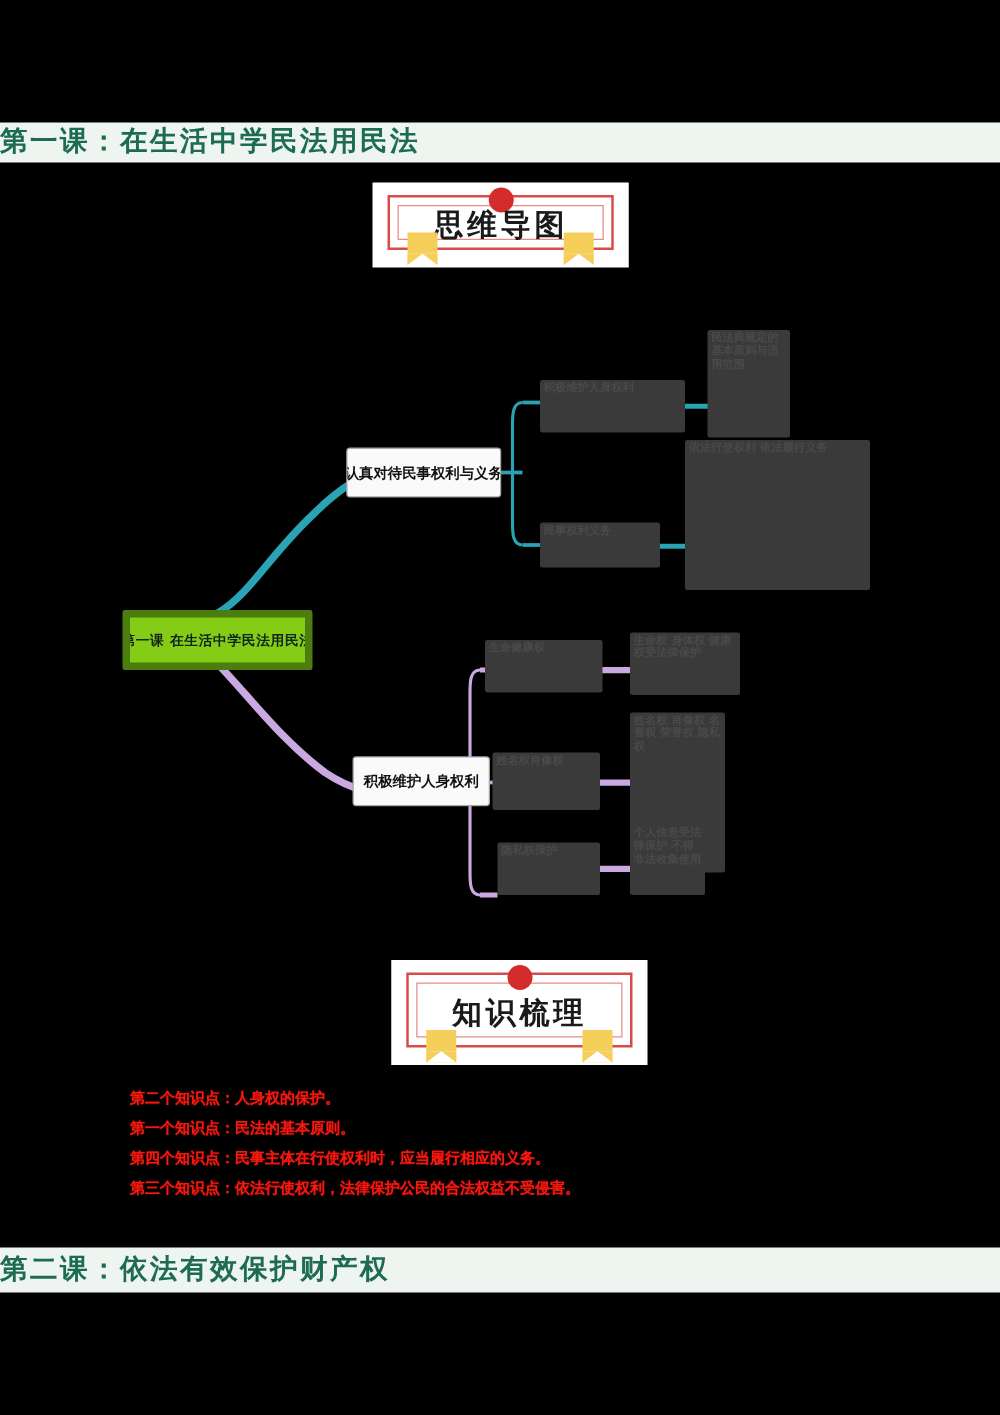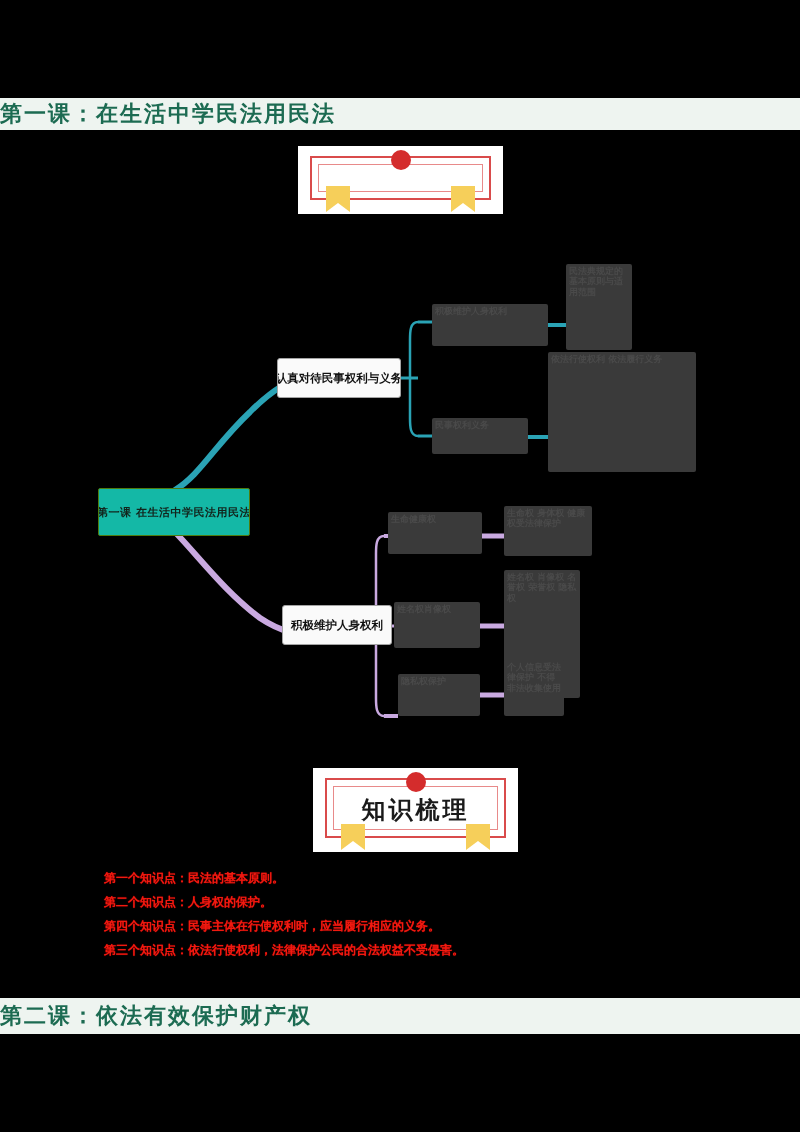--- a/index.html
+++ b/index.html
@@ -61,21 +61,21 @@
   
   #mindmap{position:absolute;left:0;top:240px;width:800px;height:500px;}
   #mindmap svg{position:absolute;left:0;top:0;}
 
   .node{
     position:absolute;box-sizing:border-box;
     display:flex;align-items:center;justify-content:center;
     white-space:nowrap;overflow:hidden;
   }
   .node-root{
-    background:#14b8a6;border:1px solid #4d7c0f;
+    background:#84cc16;border:6px solid #4d7c0f;
     color:#12241c;font-weight:bold;font-size:11px;
     letter-spacing:.5px;border-radius:2px;
   }
   .node-light{
     background:#fafafa;border:1px solid #a3a3a3;
     color:#111;font-weight:bold;font-size:11.5px;
     border-radius:3px;
   }
   .node-dark{
     background:#3a3a3a;color:#4a4a4a;
@@ -98,20 +98,21 @@
 </head>
 <body>
 
 <div class="title-banner" id="title-top">第一课：在生活中学民法用民法</div>
 
 <div class="deco-banner" id="banner-mindmap" style="left:298px;top:146px;width:205px;height:68px;">
   <div class="deco-outer">
     <div class="deco-inner"></div>
   </div>
   <div class="deco-dot"></div>
+  <div class="deco-text">思维导图</div>
   <div class="ribbon ribbon-l"></div>
   <div class="ribbon ribbon-r"></div>
 </div>
 
 <div id="mindmap">
 
   <svg width="800" height="500">
 
     <path d="M175,250 C200,235 215,205 250,172 C262,160 272,152 282,146" stroke="#2aa3b5" stroke-width="6" fill="none" stroke-linecap="round"></path>
 
@@ -161,19 +162,19 @@
   <div class="deco-outer">
     <div class="deco-inner"></div>
   </div>
   <div class="deco-dot"></div>
   <div class="deco-text">知识梳理</div>
   <div class="ribbon ribbon-l"></div>
   <div class="ribbon ribbon-r"></div>
 </div>
 
 <div id="red-notes">
+  <div class="red-line">第二个知识点：人身权的保护。</div>
   <div class="red-line">第一个知识点：民法的基本原则。</div>
-  <div class="red-line">第二个知识点：人身权的保护。</div>
   <div class="red-line">第四个知识点：民事主体在行使权利时，应当履行相应的义务。</div>
   <div class="red-line">第三个知识点：依法行使权利，法律保护公民的合法权益不受侵害。</div>
 </div>
 
 <div class="title-banner" id="title-bottom">第二课：依法有效保护财产权</div>
 
 </body></html>

